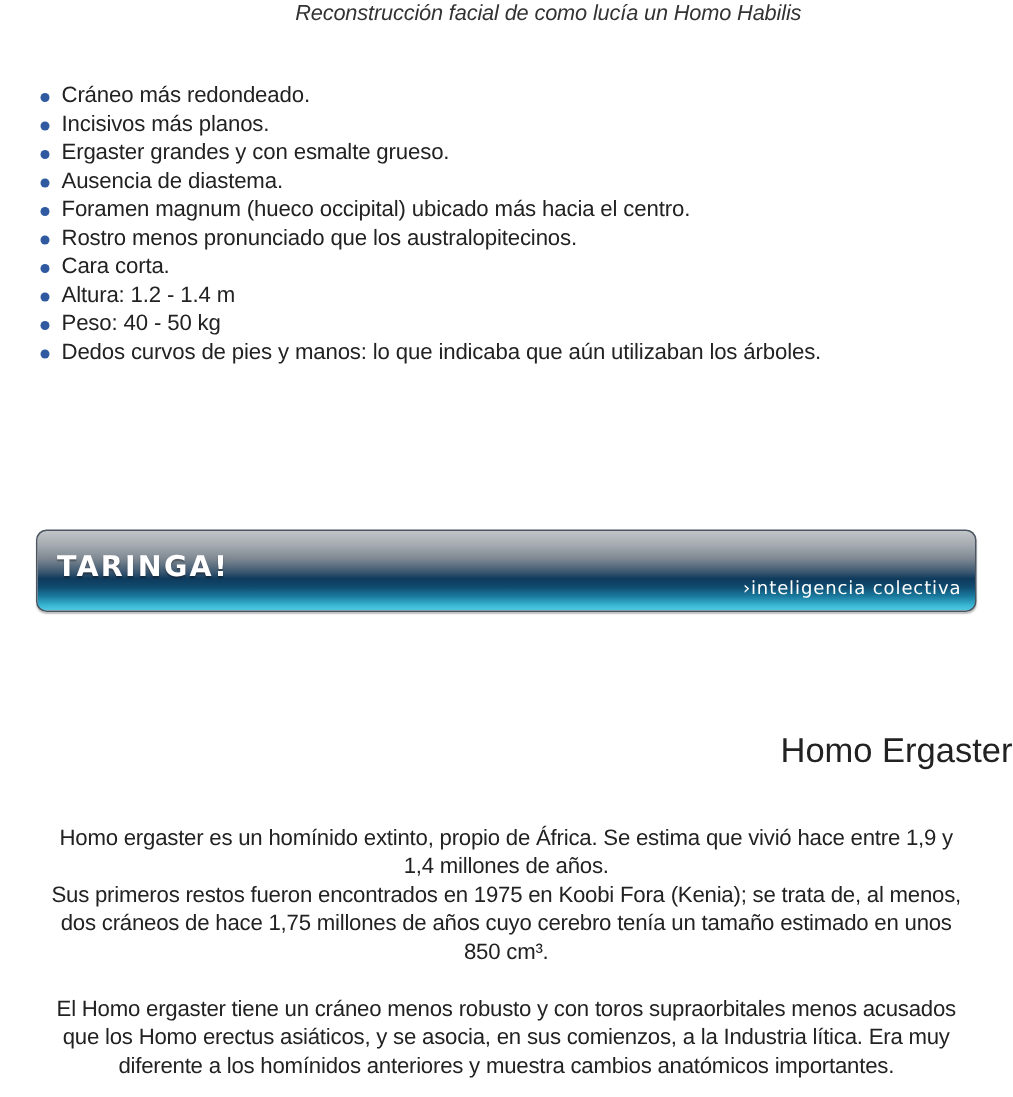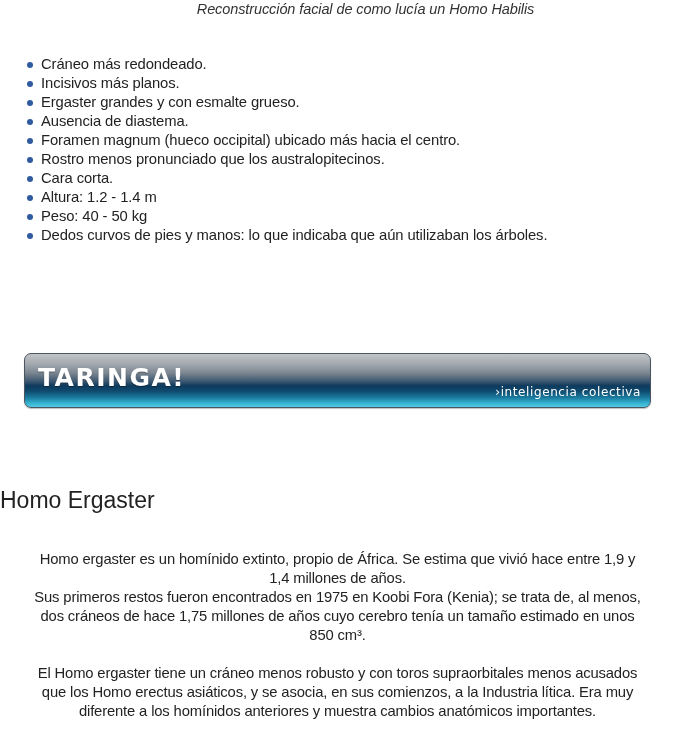--- a/index.html
+++ b/index.html
@@ -75,21 +75,21 @@
         #3ab8d6 94%,
         #52c8e2 100%);
       box-shadow: 0 1px 1px rgba(0,0,0,0.25);
     }
     .banner-logo {
       position: absolute;
       left: 13px;
       top: 6px;
       font-family: "DejaVu Sans", sans-serif;
       font-weight: bold;
-      font-size: 25px;
+      font-size: 19px;
       line-height: 36px;
       color: #ffffff;
       letter-spacing: 1.5px;
       text-shadow: 0 1px 1px rgba(0,0,0,0.35);
     }
     .banner-tagline {
       position: absolute;
       right: 9px;
       bottom: 8px;
       font-family: "DejaVu Sans", sans-serif;
@@ -97,21 +97,21 @@
       line-height: 14px;
       color: #ffffff;
       letter-spacing: 0.6px;
       text-transform: lowercase;
     }
     .section-title {
       position: absolute;
       top: 486px;
       left: 0;
       width: 675px;
-      text-align: left;
+      text-align: right;
       font-size: 23px;
       line-height: 28px;
       color: #222222;
       margin: 0;
       font-weight: normal;
     }
     .para {
       position: absolute;
       left: 10px;
       width: 655px;

